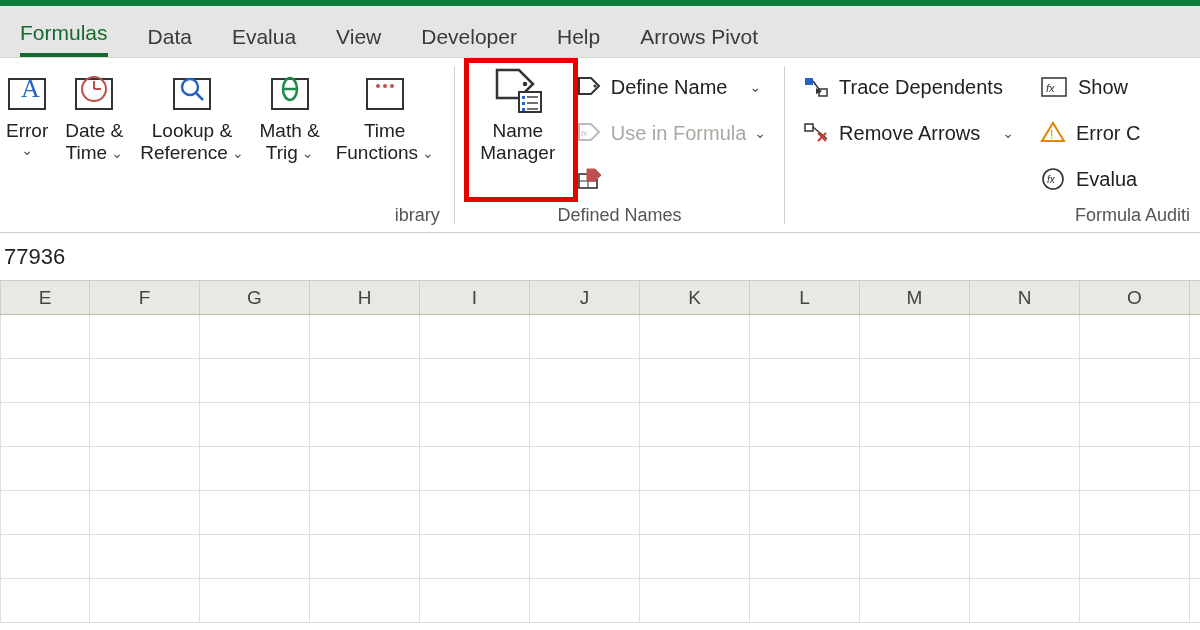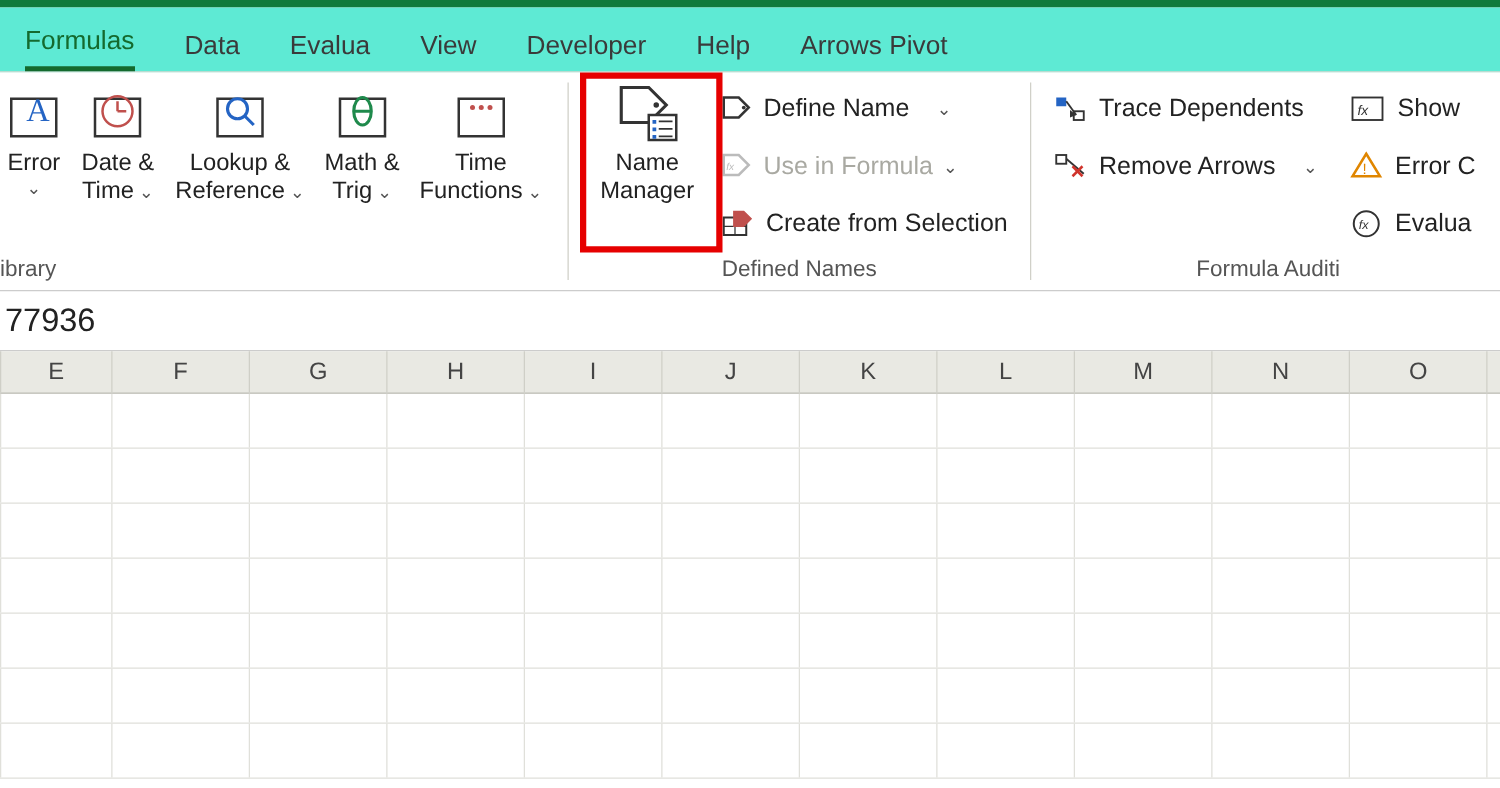--- a/index.html
+++ b/index.html
@@ -13,21 +13,21 @@
   }
   .topbar {
     height: 6px;
     background: #0f7b3c;
   }
   .tabs {
     display: flex;
     align-items: flex-end;
     gap: 40px;
     padding: 10px 8px 0 20px;
-    background: #5eead4;
+    background: #e5e5e5;
     height: 52px;
     border-bottom: 1px solid #d8d8d0;
   }
   .tab {
     font-size: 21px;
     color: #3a3a3a;
     padding-bottom: 8px;
     cursor: pointer;
     white-space: nowrap;
   }
@@ -113,21 +113,21 @@
     left: 464px;
     width: 114px;
     height: 144px;
     pointer-events: none;
   }
   .formulabar {
     height: 48px;
     display:flex;
     align-items:center;
     padding-left: 4px;
-    font-size: 26px;
+    font-size: 22px;
     border-bottom: 1px solid #ccc;
     color:#222;
   }
   .colheaders {
     display:flex;
     background:#e9e9e3;
     border-bottom:1px solid #bdbdb5;
     height:34px;
   }
   .colhdr {
@@ -255,21 +255,21 @@
         <div class="lbl">
           <span>Time</span>
           <div class="row">
               <span>Functions</span>
               <span class="chev">⌄</span>
             </div>
         </div>
       </div>
 
     </div>
-    <div class="group-label" style="text-align:left">ibrary</div>
+    <div class="group-label" style="text-align:right">ibrary</div>
   </div>
 
   <div class="sep"></div>
 
   <div class="group">
     <div class="group-body">
       <div class="bigbtn" style="min-width:98px">
         <div class="icon-slot">
           <svg width="58" height="50" viewBox="0 0 58 50">
             <path d="M8 4 L30 4 L44 18 L30 32 L8 32 Z" fill="none" stroke="#333" stroke-width="2.5"></path>
@@ -312,21 +312,20 @@
         </div>
         <div class="smallrow">
           <span>
             <svg width="28" height="24" viewBox="0 0 28 24">
                 <rect x="2" y="7" width="18" height="14" fill="none" stroke="#333" stroke-width="1.6"></rect>
                 <line x1="2" y1="14" x2="20" y2="14" stroke="#333"></line>
                 <line x1="11" y1="7" x2="11" y2="21" stroke="#333"></line>
                 <path d="M10 2 L18 2 L24 8 L18 14 L10 14 Z" fill="#c0504d" stroke="#c0504d" stroke-width="1"></path>
               </svg>
           </span>
-          <span>Create from Selection</span>
         </div>
       </div>
     </div>
     <div class="group-label">Defined Names</div>
   </div>
 
   <div class="sep"></div>
 
   <div class="group" style="flex:1">
     <div class="group-body">
@@ -379,21 +378,21 @@
           <span>
             <svg width="28" height="24">
                 <circle cx="13" cy="12" r="10" fill="none" stroke="#333" stroke-width="1.6"></circle>
                 <text x="7" y="16" font-size="10" font-style="italic" fill="#333">fx</text>
               </svg>
           </span>
           <span>Evalua</span>
         </div>
       </div>
     </div>
-    <div class="group-label" style="padding-right:2px">Formula Auditi</div>
+    <div class="group-label" style="text-align:right;padding-right:2px">Formula Auditi</div>
   </div>
 
 </div>
 
 <div class="highlight"></div>
 
 <div class="formulabar">
   <span>77936</span>
 </div>
 

